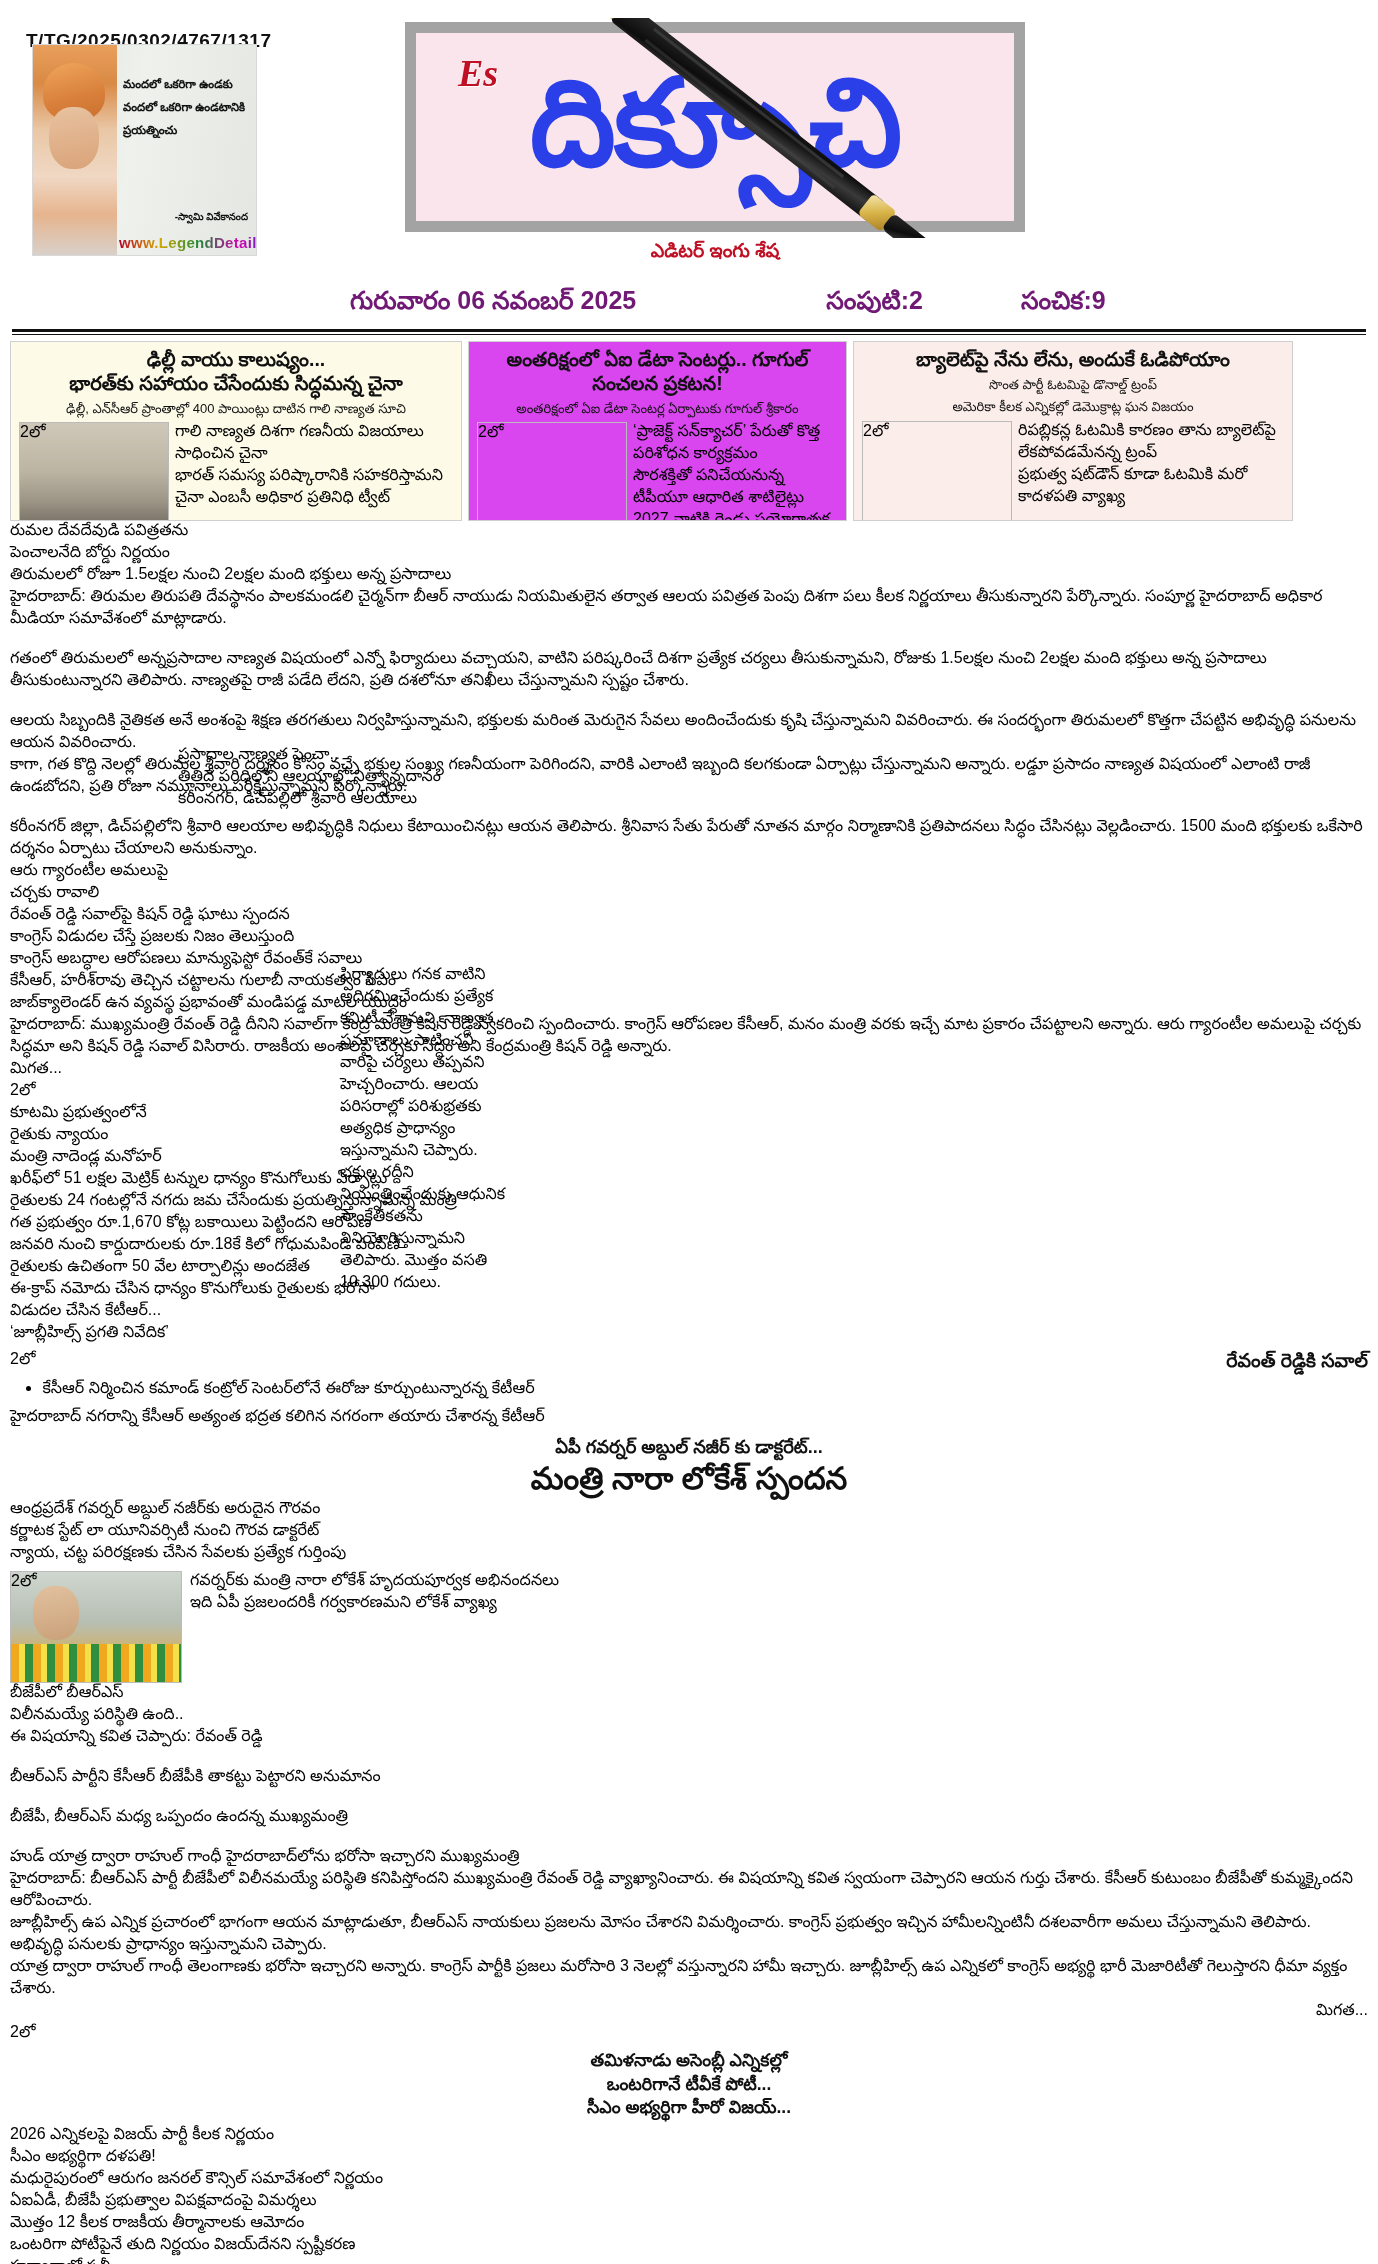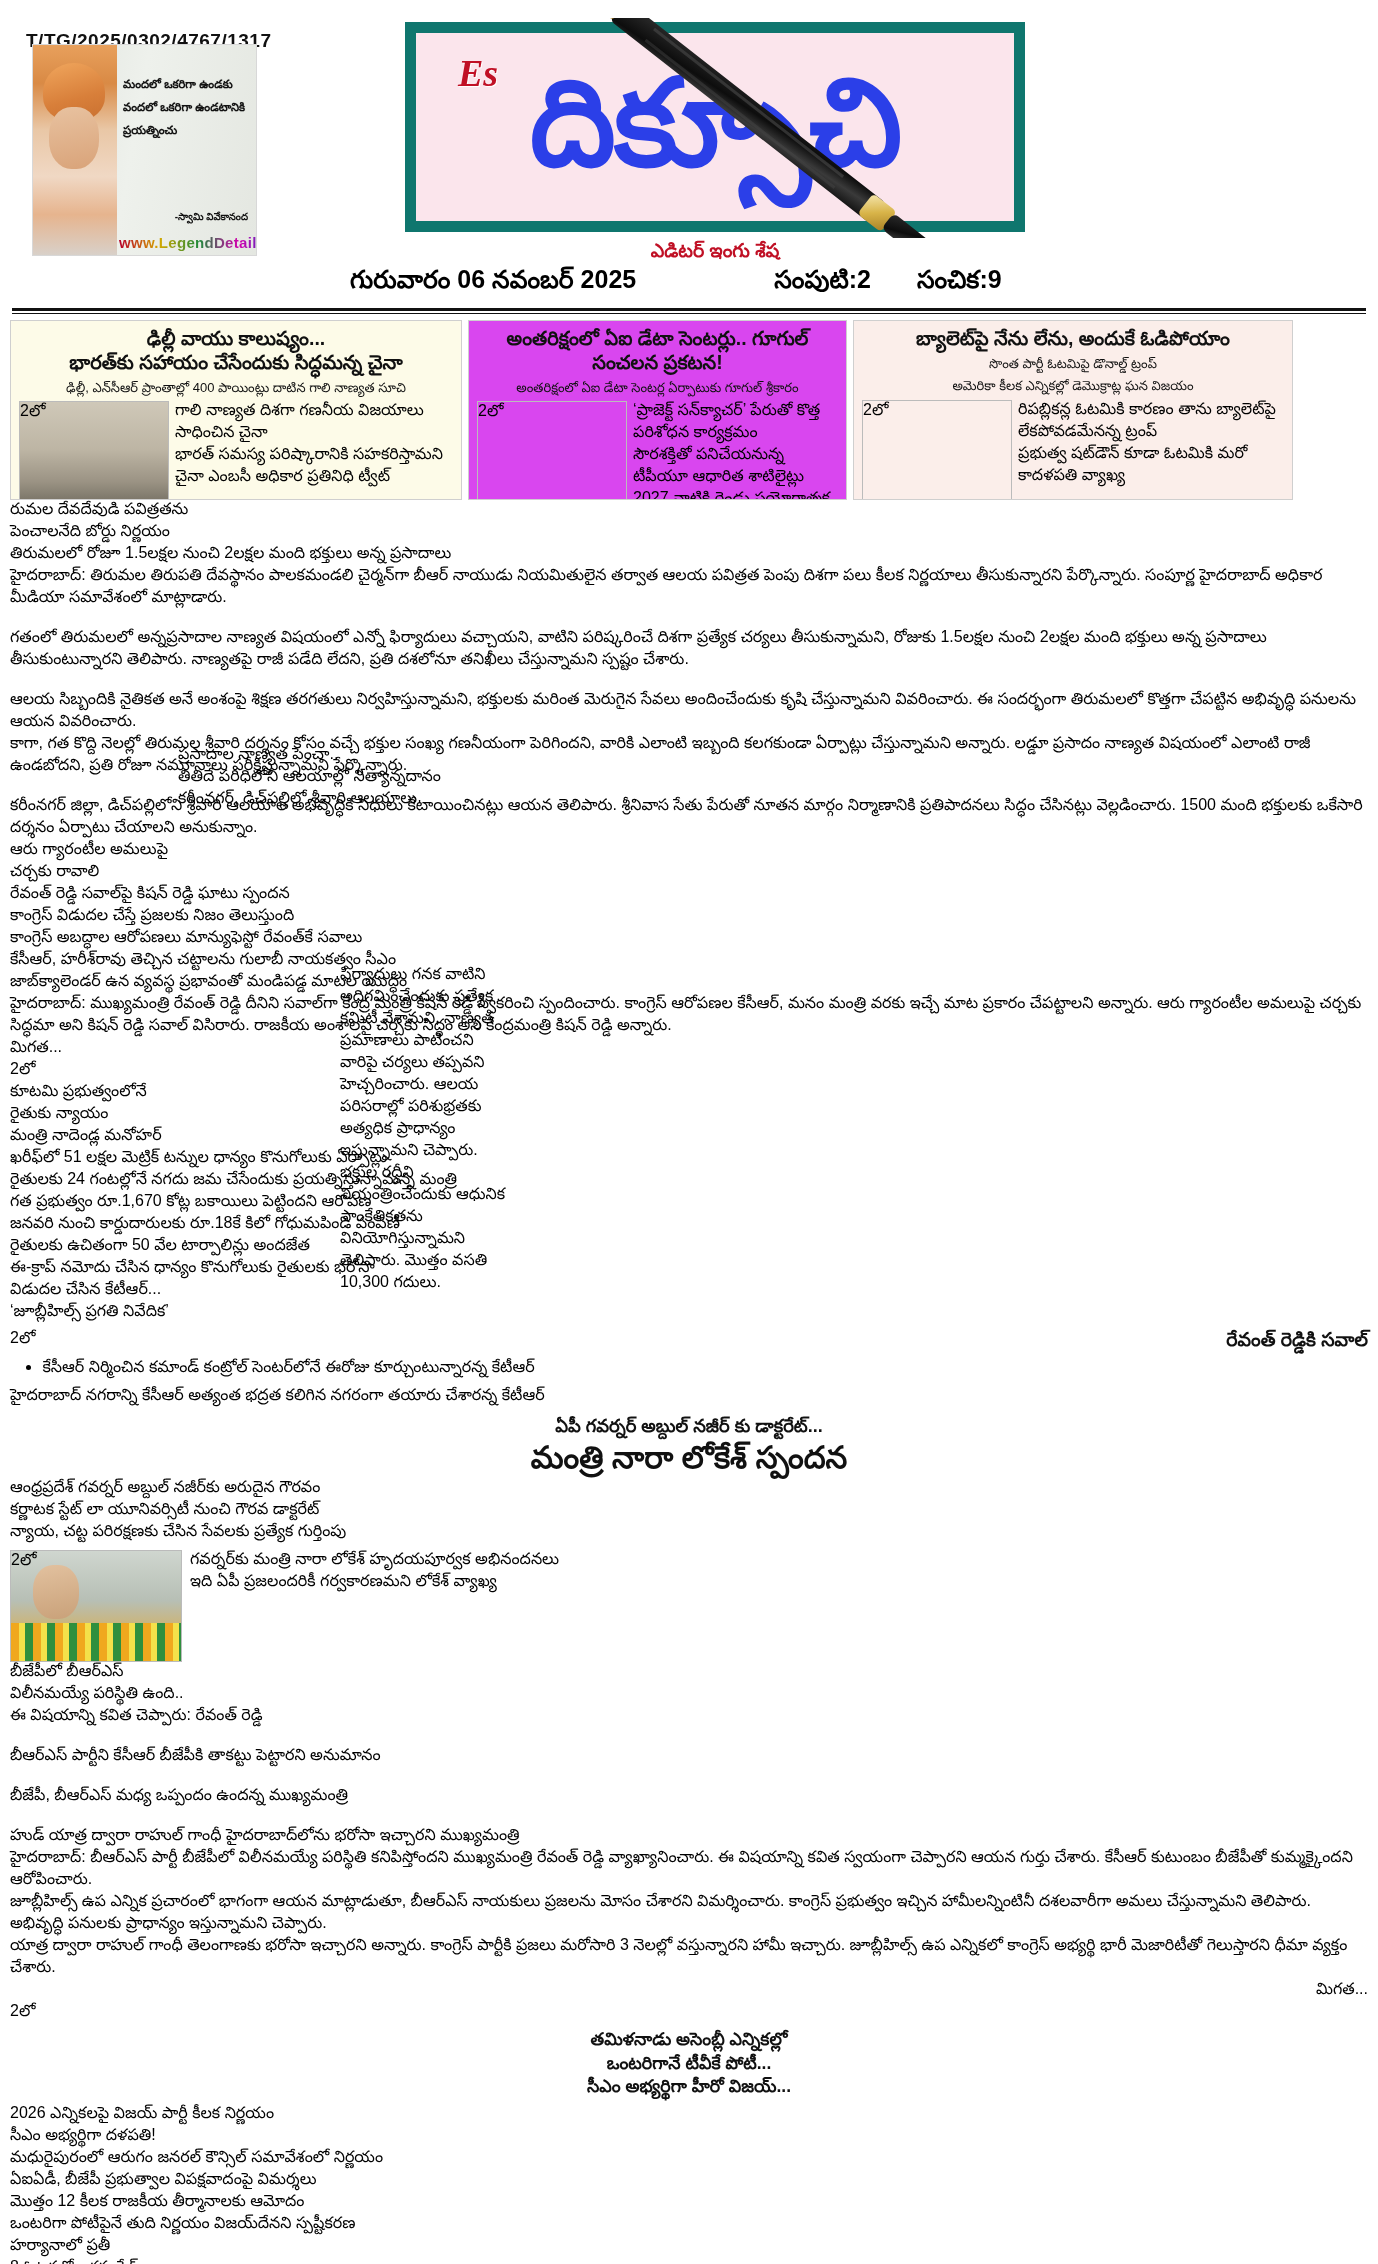--- a/index.html
+++ b/index.html
@@ -50,21 +50,21 @@
   .swami-url {
     position: absolute; left: 86px; bottom: 4px; font-size: 15px; font-weight: 800;
     letter-spacing: .3px;
     background: linear-gradient(90deg,#b8002a 0%,#d4a800 22%,#1f8a3a 44%,#d400b0 66%,#0a49c8 88%);
     -webkit-background-clip: text; background-clip: text; color: transparent;
   }
 
   .logo-wrap { flex: 1; position: relative; margin-left: 28px; }
   .logo-frame {
     position: absolute; left: 120px; top: 14px; width: 620px; height: 210px;
-    background: #fbe5ec; border: 11px solid #0f766e;
+    background: #fbe5ec; border: 11px solid #a3a3a3;
     display: flex; align-items: center; justify-content: center;
     overflow: visible;
   }
   .logo-es {
     position: absolute; left: 42px; top: 18px;
     font-family: "Liberation Serif", serif; font-style: italic; font-weight: 700;
     font-size: 38px; color: #c01025;
     text-shadow: 1px 1px 0 #fff;
   }
   .logo-text {
@@ -77,22 +77,22 @@
     pointer-events: none;
   }
   .editor-line {
     position: absolute; left: 120px; top: 232px; width: 620px;
     text-align: center; color: #c01025; font-size: 19px; font-weight: 800;
   }
 
   
   .datebar {
     height: 44px; display: flex; align-items: center;
-    padding-left: 340px; gap: 46px; margin-top: 2px;
-    font-size: 25px; font-weight: 800; color: #000000;
+    padding-left: 340px; gap: 98px; margin-top: 23px;
+    font-size: 25px; font-weight: 800; color: #701a75;
   }
   .datebar .vol { margin-left: 92px; }
 
   .rule-thick { border-top: 3px solid #111; margin: 4px 2px 0 2px; }
   .rule-thin  { border-top: 1px solid #111; margin: 2px 2px 6px 2px; }
 
   
   .top-strip { display: flex; gap: 6px; height: 180px; }
   .tbox { border: 1px solid #cfcfcf; padding: 6px 8px 4px 8px; position: relative; overflow: hidden; }
   .tbox.a { width: 452px; background: #fdfbe8; }

